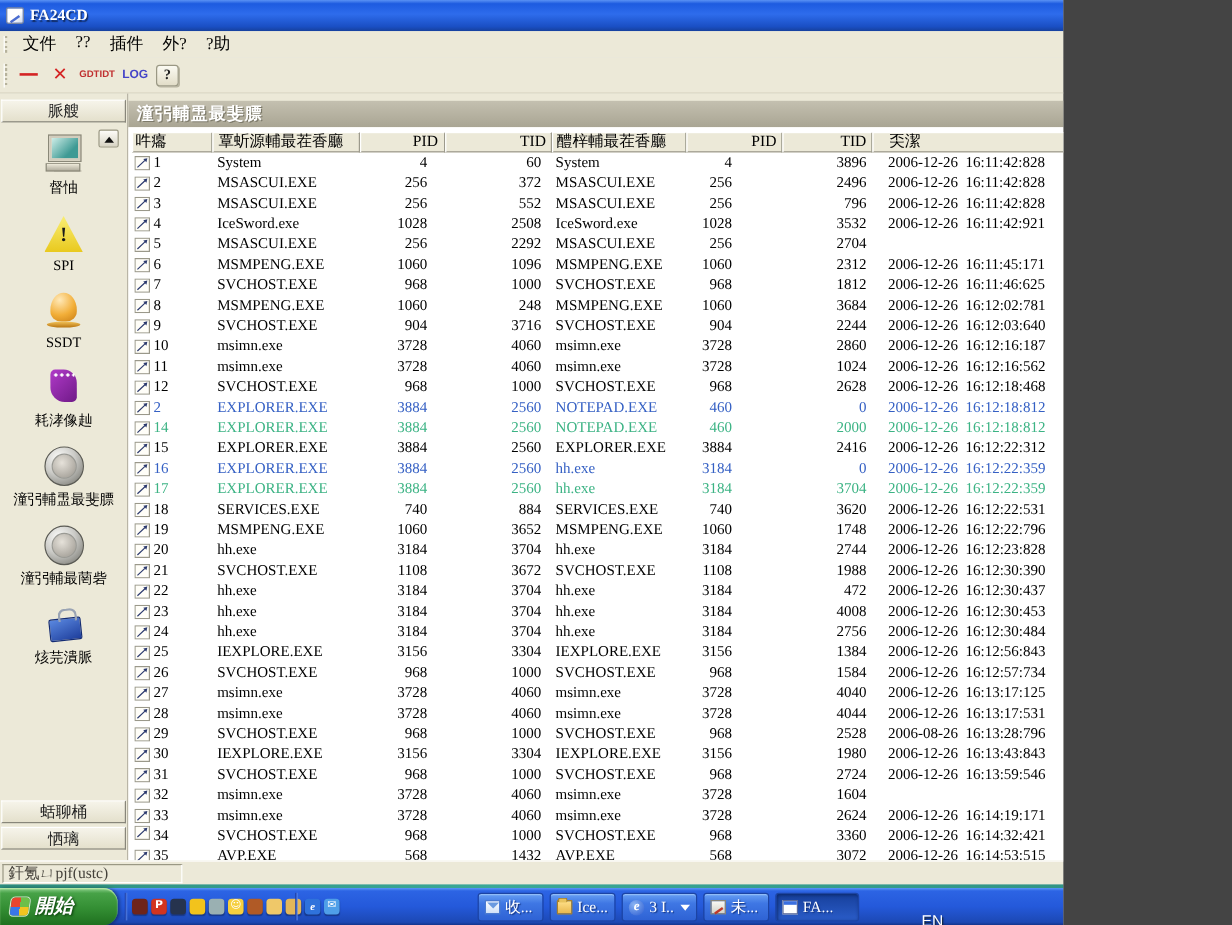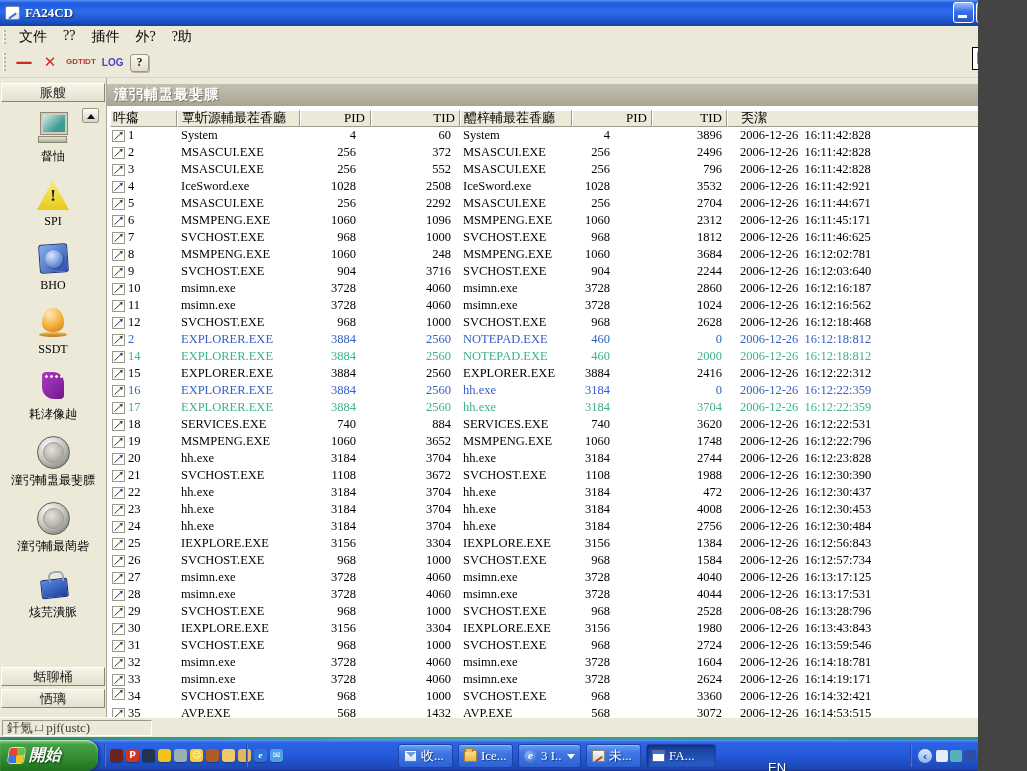--- a/index.html
+++ b/index.html
@@ -1,17 +1,17 @@
 <!DOCTYPE html>
 <html><head>
 <meta charset="utf-8">
 <style>
   html,body{margin:0;padding:0;background:#444;}
   *{box-sizing:border-box;}
-  .screen{position:relative;width:978px;height:771px;overflow:hidden;background:#e5e5e5;
+  .screen{position:relative;width:886px;height:771px;overflow:hidden;background:#e5e5e5;
     font-family:"Liberation Serif","DejaVu Serif",serif;cursor:default;}
   
   .titlebar{position:absolute;left:0;top:0;width:1027px;height:26px;display:flex;align-items:center;
     background:linear-gradient(180deg,#5a92f4 0%,#1d5be0 12%,#2e6cec 45%,#1a4fc4 85%,#16409c 100%);}
   .title-icon{width:15px;height:14px;margin:0 5px 0 5px;background:linear-gradient(135deg,#ffffff 55%,#cdd6ea);
     border:1px solid #7b86a0;border-radius:2px;position:relative;flex:none;}
   .title-icon::after{content:"";position:absolute;left:2px;top:8px;width:9px;height:2px;background:#4a6cd0;transform:rotate(-35deg);}
   .title-text{color:#fff;font-weight:bold;font-size:13px;text-shadow:1px 1px 1px #102a60;}
   .win-controls{position:absolute;right:3px;top:2px;display:flex;gap:2px;}
   .win-btn{width:21px;height:21px;border:1px solid #fff;border-radius:3px;position:relative;}
@@ -224,24 +224,20 @@
     <div class="side-list" id="side-list">
         <div class="side-item">
           <div class="sicon computer-icon"></div>
           <div class="slabel">督怞</div>
         </div>
         <div class="side-item">
           <div class="sicon warning-triangle-icon"></div>
           <div class="slabel">SPI</div>
         </div>
         <div class="side-item">
-          <div class="sicon folder-globe-icon"></div>
-          <div class="slabel">BHO</div>
-        </div>
-        <div class="side-item">
           <div class="sicon bell-icon"></div>
           <div class="slabel">SSDT</div>
         </div>
         <div class="side-item">
           <div class="sicon film-icon"></div>
           <div class="slabel">耗涍像赸</div>
         </div>
         <div class="side-item">
           <div class="sicon sphere-icon"></div>
           <div class="slabel">潼弜輔盄最斐膘</div>
@@ -337,21 +333,20 @@
                 <rect x="0.5" y="0.5" width="12" height="11" fill="#fffef8" stroke="#9a988a"></rect>
                 <path d="M2.5 9.5 L8.8 3.6" stroke="#2c3a6e" stroke-width="1" fill="none"></path>
                 <path d="M10.8 1.8 L7.4 2.5 L10 5.2 Z" fill="#2c3a6e"></path>
               </svg></span><span>5</span></div>
           <div class="tcell" style="width: 123px; text-align: left; padding: 0px 0px 0px 4px;">MSASCUI.EXE</div>
           <div class="tcell" style="width: 71px; text-align: right; padding: 0px 15px 0px 0px;">256</div>
           <div class="tcell" style="width: 89px; text-align: right; padding: 0px 9px 0px 0px;">2292</div>
           <div class="tcell" style="width: 112px; text-align: left; padding: 0px 0px 0px 3px;">MSASCUI.EXE</div>
           <div class="tcell" style="width: 80px; text-align: right; padding: 0px 42px 0px 0px;">256</div>
           <div class="tcell" style="width: 75px; text-align: right; padding: 0px 5px 0px 0px;">2704</div>
-          <div class="tcell" style="width: 279px; text-align: left; padding: 0px 0px 0px 13px;">2006-12-26  16:11:44:671</div>
         </div>
         <div class="trow">
           <div class="tcell" style="width: 67px; text-align: left; padding: 0px 0px 0px 2px; display: flex; align-items: center;"><span class="row-ico"><svg width="13" height="12" viewBox="0 0 13 12">
                 <rect x="0.5" y="0.5" width="12" height="11" fill="#fffef8" stroke="#9a988a"></rect>
                 <path d="M2.5 9.5 L8.8 3.6" stroke="#2c3a6e" stroke-width="1" fill="none"></path>
                 <path d="M10.8 1.8 L7.4 2.5 L10 5.2 Z" fill="#2c3a6e"></path>
               </svg></span><span>6</span></div>
           <div class="tcell" style="width: 123px; text-align: left; padding: 0px 0px 0px 4px;">MSMPENG.EXE</div>
           <div class="tcell" style="width: 71px; text-align: right; padding: 0px 15px 0px 0px;">1060</div>
           <div class="tcell" style="width: 89px; text-align: right; padding: 0px 9px 0px 0px;">1096</div>
@@ -715,21 +710,20 @@
                 <rect x="0.5" y="0.5" width="12" height="11" fill="#fffef8" stroke="#9a988a"></rect>
                 <path d="M2.5 9.5 L8.8 3.6" stroke="#2c3a6e" stroke-width="1" fill="none"></path>
                 <path d="M10.8 1.8 L7.4 2.5 L10 5.2 Z" fill="#2c3a6e"></path>
               </svg></span><span>32</span></div>
           <div class="tcell" style="width: 123px; text-align: left; padding: 0px 0px 0px 4px;">msimn.exe</div>
           <div class="tcell" style="width: 71px; text-align: right; padding: 0px 15px 0px 0px;">3728</div>
           <div class="tcell" style="width: 89px; text-align: right; padding: 0px 9px 0px 0px;">4060</div>
           <div class="tcell" style="width: 112px; text-align: left; padding: 0px 0px 0px 3px;">msimn.exe</div>
           <div class="tcell" style="width: 80px; text-align: right; padding: 0px 42px 0px 0px;">3728</div>
           <div class="tcell" style="width: 75px; text-align: right; padding: 0px 5px 0px 0px;">1604</div>
-          <div class="tcell" style="width: 279px; text-align: left; padding: 0px 0px 0px 13px;">2006-12-26  16:14:18:781</div>
         </div>
         <div class="trow">
           <div class="tcell" style="width: 67px; text-align: left; padding: 0px 0px 0px 2px; display: flex; align-items: center;"><span class="row-ico"><svg width="13" height="12" viewBox="0 0 13 12">
                 <rect x="0.5" y="0.5" width="12" height="11" fill="#fffef8" stroke="#9a988a"></rect>
                 <path d="M2.5 9.5 L8.8 3.6" stroke="#2c3a6e" stroke-width="1" fill="none"></path>
                 <path d="M10.8 1.8 L7.4 2.5 L10 5.2 Z" fill="#2c3a6e"></path>
               </svg></span><span>33</span></div>
           <div class="tcell" style="width: 123px; text-align: left; padding: 0px 0px 0px 4px;">msimn.exe</div>
           <div class="tcell" style="width: 71px; text-align: right; padding: 0px 15px 0px 0px;">3728</div>
           <div class="tcell" style="width: 89px; text-align: right; padding: 0px 9px 0px 0px;">4060</div>

